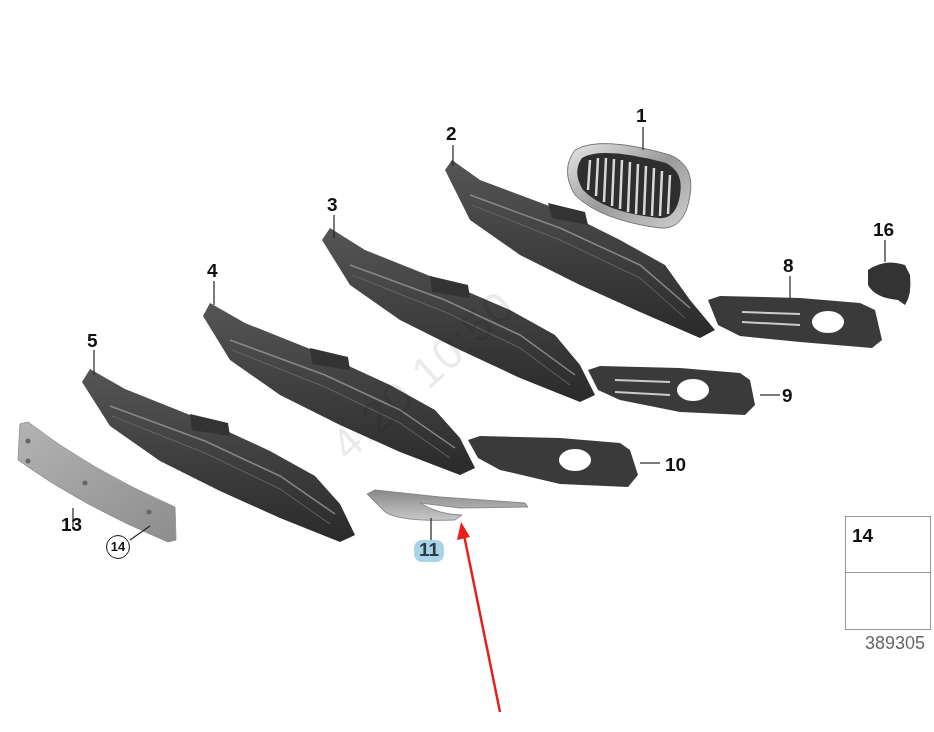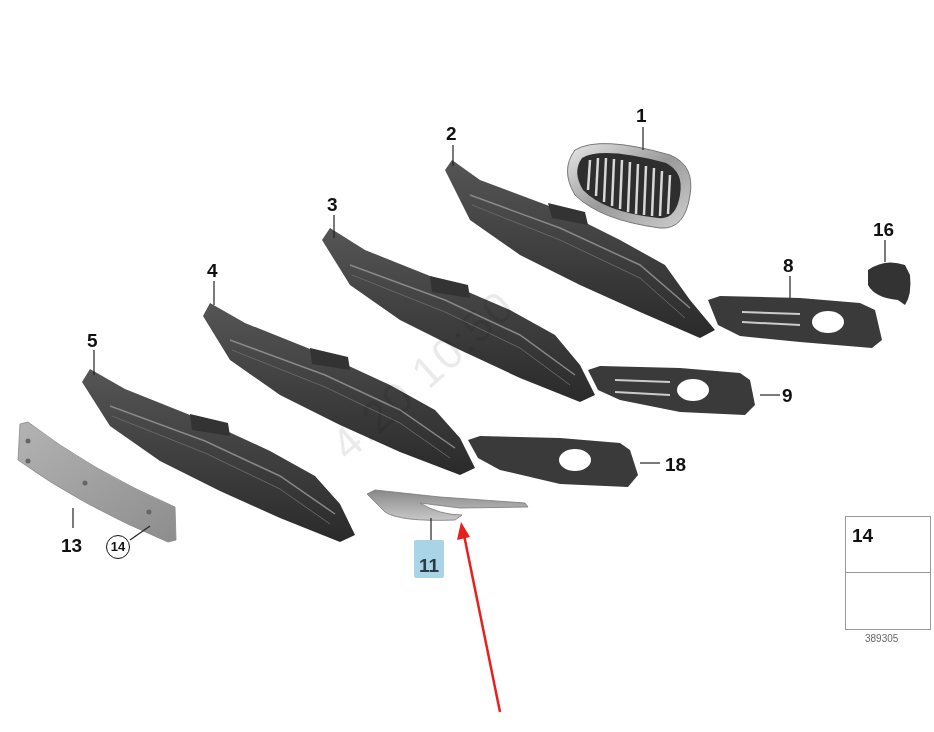--- a/index.html
+++ b/index.html
@@ -1,24 +1,24 @@
 <!DOCTYPE html>
 <html><head>
   <meta charset="utf-8">
   <style>
     html, body { margin: 0; padding: 0; background: #ffffff; }
     body { width: 934px; height: 732px; position: relative; overflow: hidden; font-family: "Liberation Sans", sans-serif; }
     #diagram { position: absolute; left: 0; top: 0; width: 934px; height: 732px; }
     .callout { position: absolute; font-family: "Liberation Sans", sans-serif; font-weight: bold; font-size: 19px; color: #111; line-height: 1; }
-    .highlight { background: #a9d3e6; color: #2b3a45; padding: 16px 5px 3px; border-radius: 2px; }
+    .highlight { background: #a9d3e6; color: #2b3a45; padding: 0 5px 3px; border-radius: 8px; }
     .circled { position: absolute; width: 22px; height: 22px; border: 1.6px solid #111; border-radius: 50%; text-align: center; line-height: 22px; font-weight: bold; font-size: 13px; color: #111; background: #fff; }
     .legend-box { position: absolute; left: 845px; top: 516px; width: 84px; height: 112px; border: 1px solid #999; background: #fff; }
     .legend-box .divider { position: absolute; left: 0; right: 0; top: 55px; border-top: 1px solid #999; }
     .legend-num { position: absolute; left: 6px; top: 8px; font-weight: bold; font-size: 19px; color: #111; }
-    .doc-number { position: absolute; left: 865px; top: 633px; font-size: 10px; color: #666; }
+    .doc-number { position: absolute; left: 865px; top: 633px; font-size: 18px; color: #666; }
     .watermark { position: absolute; left: 355px; top: 420px; font-size: 44px; color: #000; opacity: 0.08; transform: rotate(-42deg); transform-origin: left bottom; white-space: nowrap; letter-spacing: 2px; }
   </style>
 </head>
 <body>
 
 <svg id="diagram" viewBox="0 0 934 732" xmlns="http://www.w3.org/2000/svg">
   <defs>
     <linearGradient id="grilleGrad" x1="0" y1="0" x2="0" y2="1">
       <stop offset="0" stop-color="#555"></stop>
       <stop offset="1" stop-color="#2a2a2a"></stop>
@@ -151,23 +151,23 @@
 
 <div class="watermark">4.20 10:50</div>
 
 <div class="callout" style="left:636px;top:106px;">1</div>
 <div class="callout" style="left:446px;top:124px;">2</div>
 <div class="callout" style="left:327px;top:195px;">3</div>
 <div class="callout" style="left:207px;top:261px;">4</div>
 <div class="callout" style="left:87px;top:331px;">5</div>
 <div class="callout" style="left:783px;top:256px;">8</div>
 <div class="callout" style="left:782px;top:386px;">9</div>
-<div class="callout" style="left:665px;top:455px;">18</div>
+<div class="callout" style="left:665px;top:455px;">10</div>
 <div class="callout highlight" style="left:414px;top:540px;">11</div>
 <div class="callout" style="left:873px;top:220px;">16</div>
-<div class="callout" style="left:61px;top:536px;">13</div>
+<div class="callout" style="left:61px;top:515px;">13</div>
 <div class="circled" style="left:106px;top:535px;">14</div>
 
 <div class="legend-box">
   <div class="legend-num">14</div>
   <div class="divider"></div>
 </div>
 <div class="doc-number">389305</div>
 
 </body></html>

